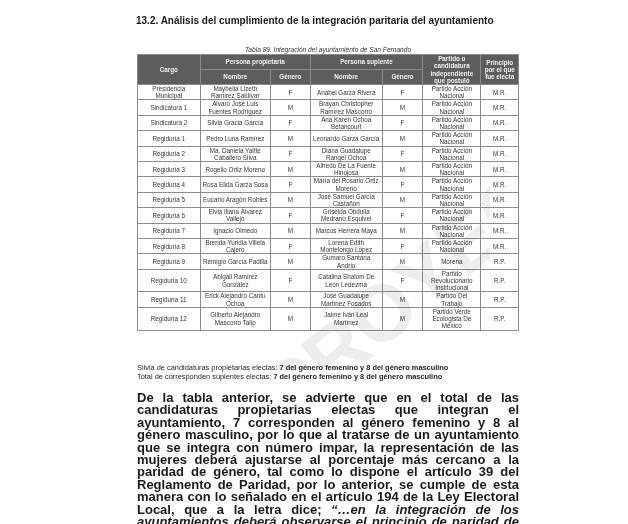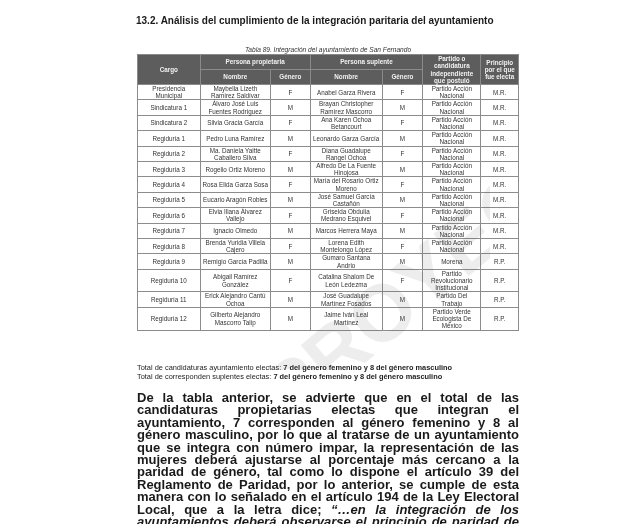--- a/index.html
+++ b/index.html
@@ -169,21 +169,21 @@
         <td>M</td>
         <td>Jaime Iván Leal Martínez</td>
         <td>M</td>
         <td>Partido Verde Ecologista De México</td>
         <td>R.P.</td>
       </tr>
     </tbody>
 </table>
 
 <div class="totals">
-  <div><span>Total de candidaturas ayuntamiento electas: </span><b>7 del género femenino y 8 del género masculino</b></div>
+  <div><span>Silvia de candidaturas propietarias electas: </span><b>7 del género femenino y 8 del género masculino</b></div>
   <div><span>Total de corresponden suplentes electas: </span><b>7 del género femenino y 8 del género masculino</b></div>
 </div>
 
 <div class="para"><span>De la tabla anterior, se advierte que en el total de las candidaturas propietarias electas que integran el ayuntamiento, </span><b>7</b><span> corresponden al </span><b>género femenino</b><span> y </span><b>8</b><span> al </span><b>género masculino</b><span>, por lo que al tratarse de un ayuntamiento que se integra con número impar, la representación de las mujeres deberá ajustarse al porcentaje más cercano a la paridad de género, tal como lo dispone el artículo 39 del Reglamento de Paridad, por lo anterior, se cumple de esta manera con lo señalado en el artículo 194 de la Ley Electoral Local, que a la letra dice; </span><b><i>“…en la integración de los ayuntamientos deberá observarse el principio de paridad de género…”.</i></b></div>
 
 <svg class="wm" viewBox="0 0 330 260">
   <text x="20" y="250" transform="rotate(-40 165 130)" font-family="Liberation Sans, sans-serif" font-size="80" font-weight="bold" fill="#555">PROYECTO</text>
 </svg>
 
 </body></html>

